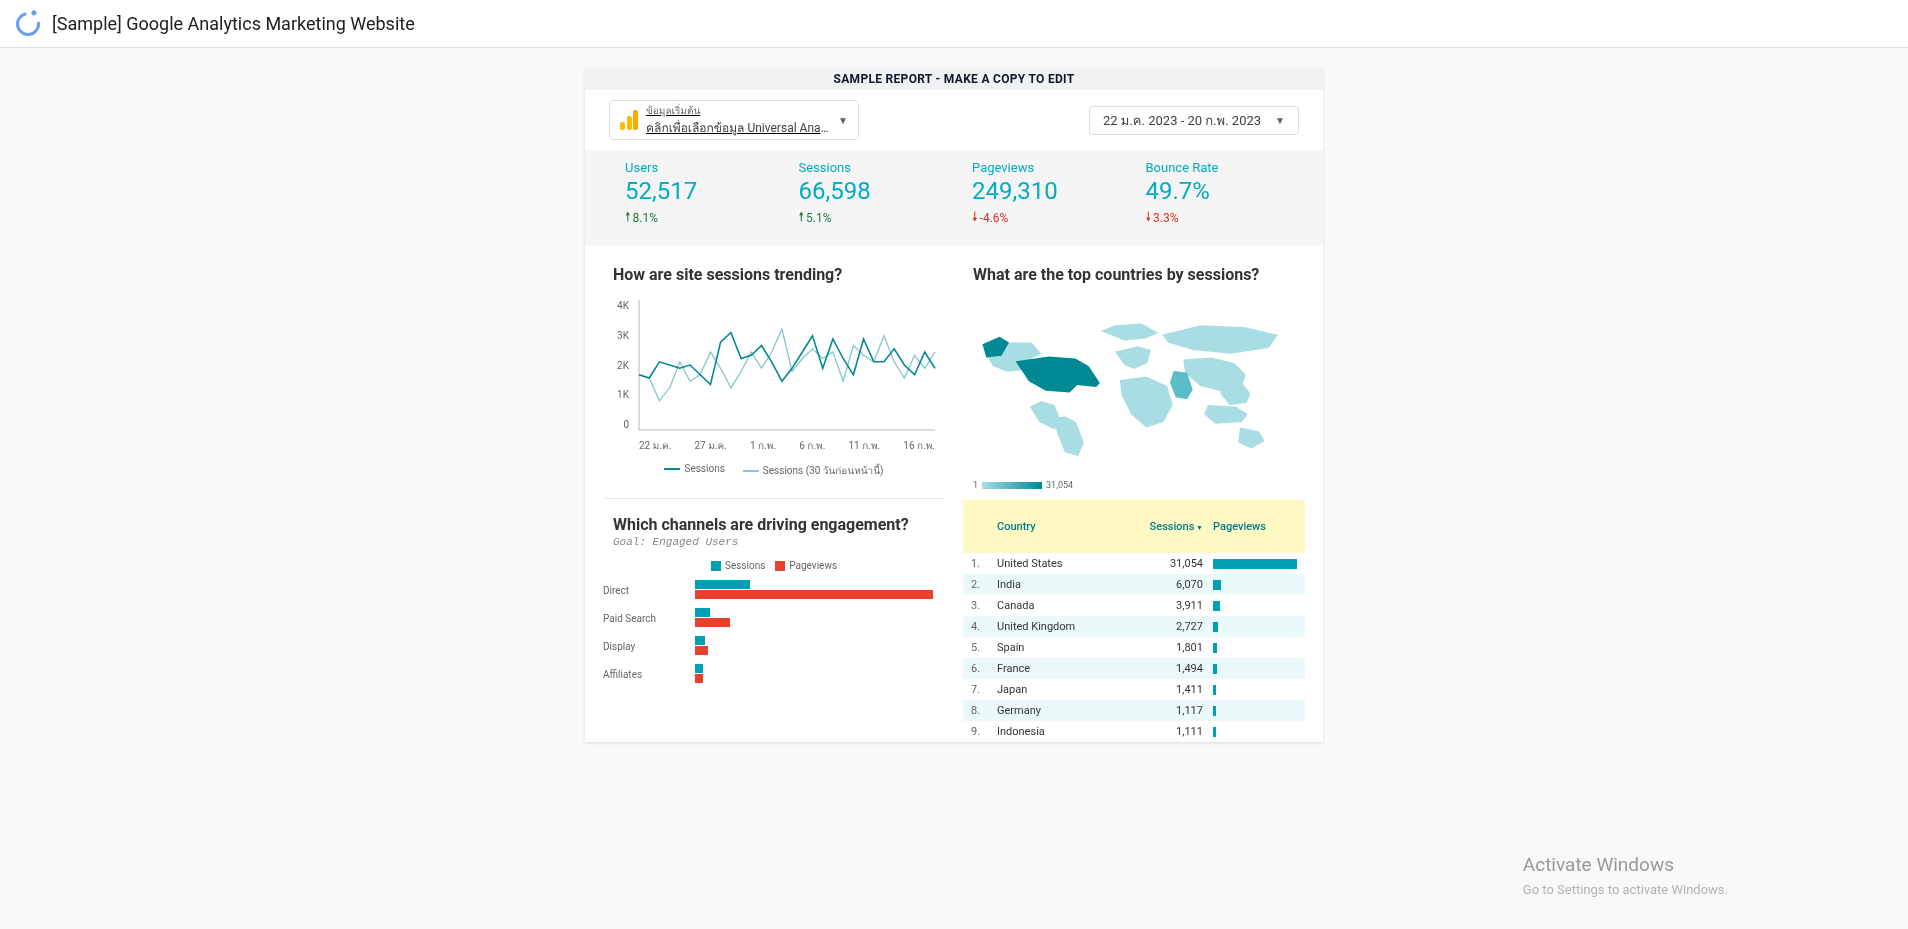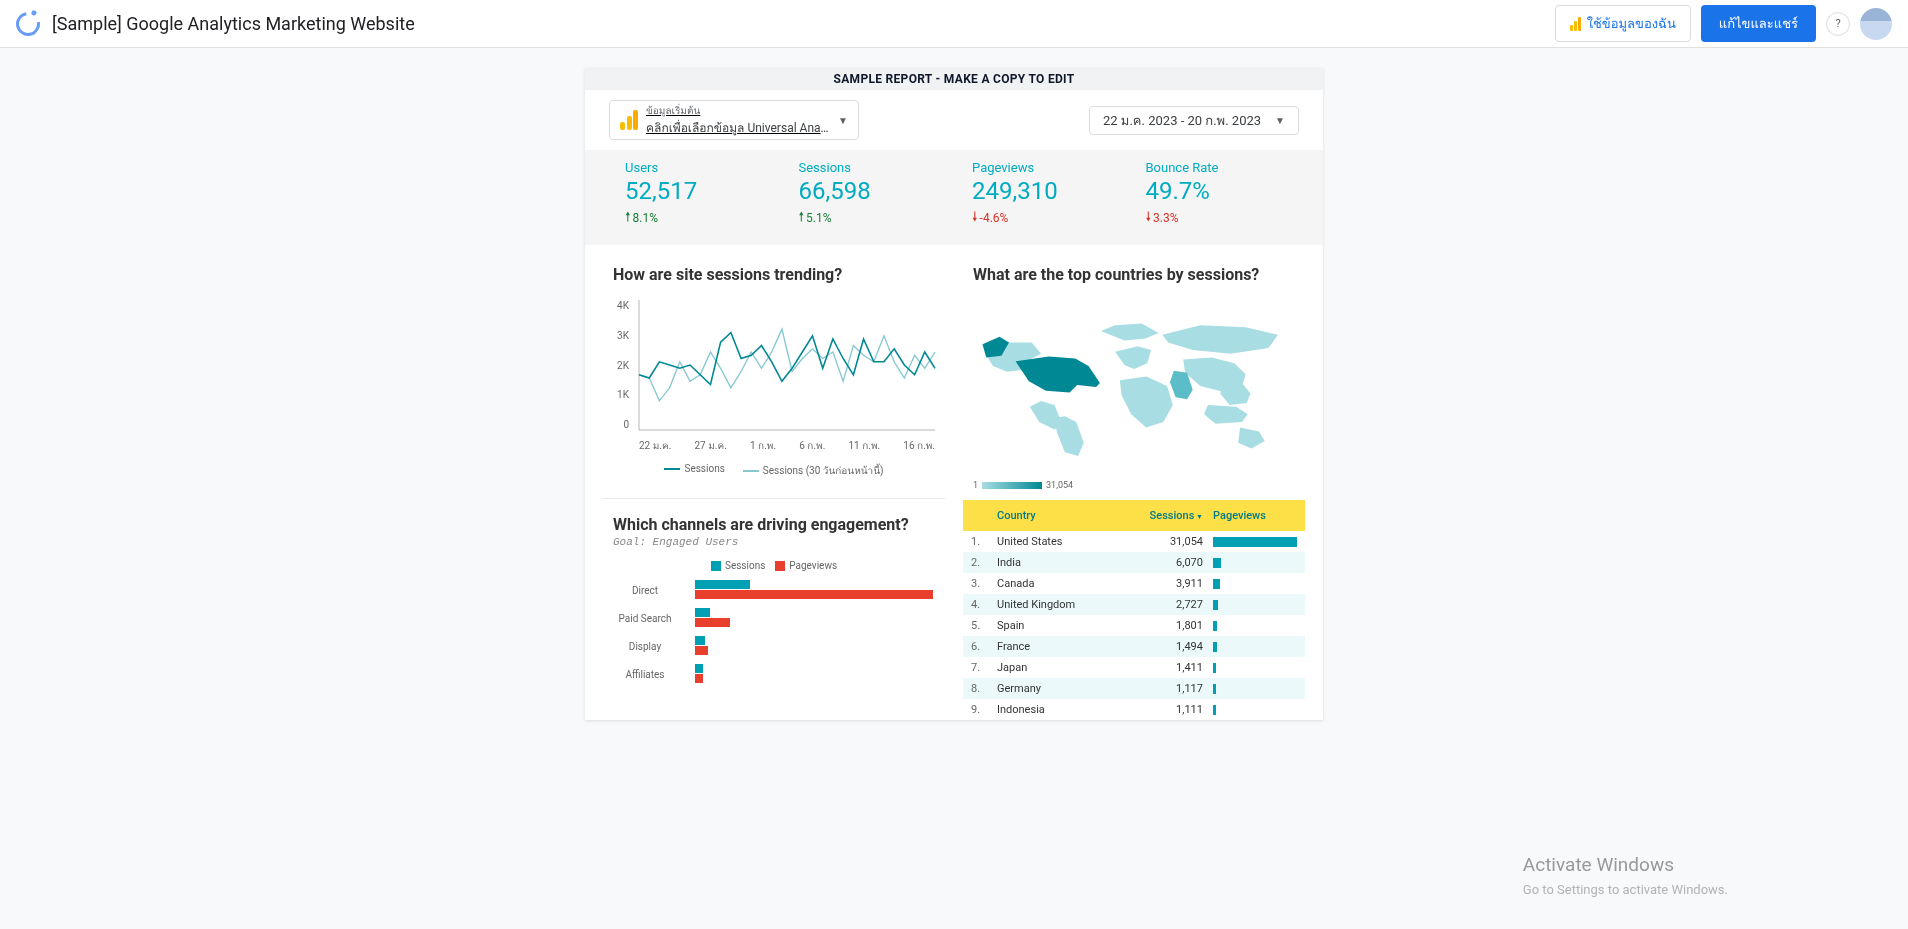--- a/index.html
+++ b/index.html
@@ -60,69 +60,56 @@
 .lc-legend .s1::before { background:#008894; }
 .lc-legend .s2::before { background:#87c8d0; }
 .divider { border:none; border-top:1px solid #e8e8e8; margin:20px 0 16px; }
 
 .worldmap { height:190px; position:relative; padding:0 10px; }
 .worldmap svg { width:100%; height:170px; }
 .map-scale { position:absolute; left:10px; bottom:0; display:flex; align-items:center; gap:4px; font-size:9px; color:#666; }
 .map-scale .grad { width:60px; height:7px; background:linear-gradient(to right,#a8dde3,#008894); }
 
 .country-table { padding:10px 0 0; font-size:11px; }
-.ct-head { background:#fde047; display:flex; padding:9px 8px; font-weight:500; color:#007a8a; }
+.ct-head { background:#fef9c3; display:flex; padding:20px 8px; font-weight:500; color:#007a8a; }
 .ct-head .c1 { width:26px; }
 .ct-head .c2 { flex:1; }
 .ct-head .c3 { width:80px; text-align:right; }
 .ct-head .c4 { width:94px; text-align:left; padding-left:10px; }
 .ct-row { display:flex; padding:4px 8px; align-items:center; color:#333; }
 .ct-row.even { background:#ebf9fb; }
 .ct-row .c1 { width:26px; color:#666; }
 .ct-row .c2 { flex:1; }
 .ct-row .c3 { width:80px; text-align:right; }
 .ct-row .c4 { width:94px; padding-left:10px; }
 .ct-row .bar { height:10px; background:#00a0b4; }
 .sort-ic::after { content:' ▼'; font-size:7px; }
 
 .channels { padding-top:12px; }
 .ch-legend { text-align:center; font-size:10px; color:#666; margin-bottom:8px; }
 .ch-legend span::before { content:''; display:inline-block; width:10px; height:10px; margin-right:4px; vertical-align:middle; }
 .ch-legend .s1::before { background:#00a0b4; }
 .ch-legend .s2::before { background:#e8402d; }
 .ch-row { display:flex; align-items:center; margin-bottom:6px; }
-.ch-label { width:92px; text-align:center; font-size:10px; color:#666; padding-right:8px; }
+.ch-label { width:92px; text-align:left; font-size:10px; color:#666; padding-right:8px; }
 .ch-bars { flex:1; position:relative; height:22px; }
 .ch-bars .b { position:absolute; left:0; height:9px; }
 .ch-bars .b.s { top:1px; background:#00a0b4; }
 .ch-bars .b.p { top:11px; background:#e8402d; }
 
 .wm-act { position:absolute; right:180px; bottom:30px; color:#b3b3b3; font-size:13px; pointer-events:none; line-height:1.5; }
 .wm-act .h { font-size:19px; font-weight:400; color:#999;margin-top:48px; }
 </style>
 </head>
 <body>
 
 <div class="top-bar">
   <div class="tb-left">
     <div class="logo-ds"></div>
     <div class="title-text">[Sample] Google Analytics Marketing Website</div>
-  </div>
-  <div class="tb-right">
-    <button class="btn-outline">
-      <span class="ga-icon">
-          <span class="b1"></span>
-          <span class="b2"></span>
-          <span class="b3"></span>
-        </span>
-      <span>ใช้ข้อมูลของฉัน</span>
-    </button>
-    <button class="btn-primary">แก้ไขและแชร์</button>
-    <div class="help-ic">?</div>
-    <div class="avatar"></div>
   </div>
 </div>
 
 <div class="canvas-area">
   <div class="report">
     <div class="report-banner">SAMPLE REPORT - MAKE A COPY TO EDIT</div>
     <div class="report-ctrls">
       <div class="src-picker">
         <span class="ga-icon-lg">
             <span class="b1"></span>

